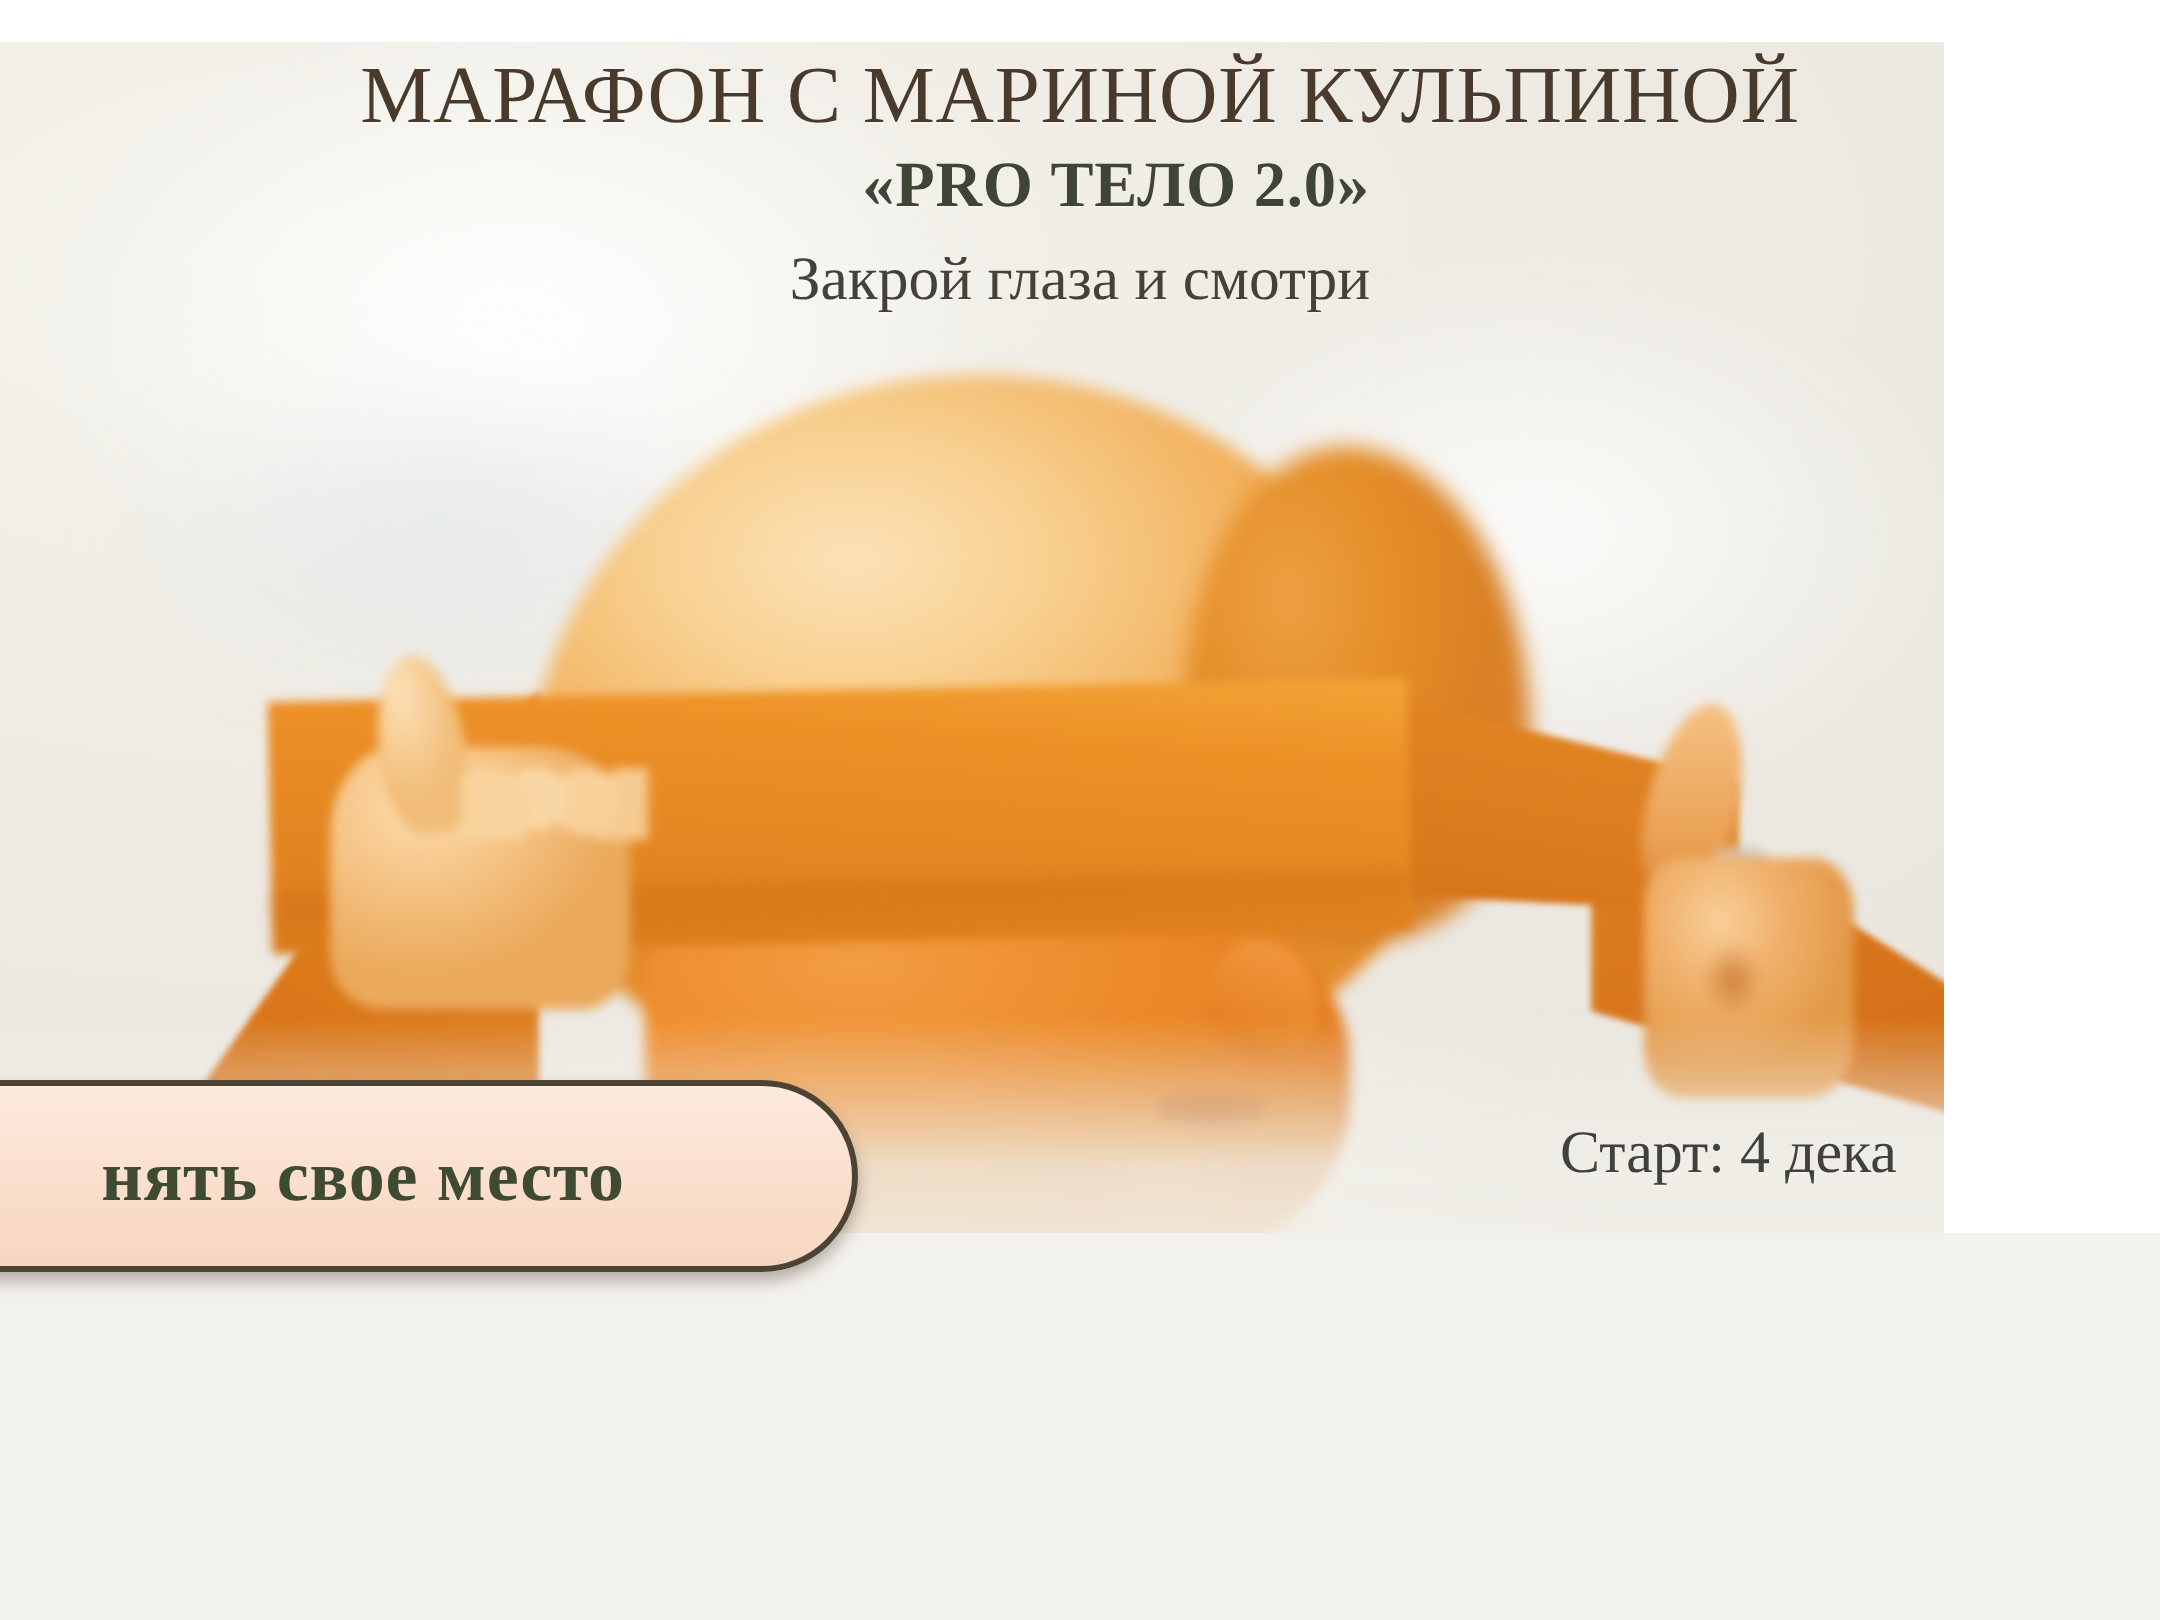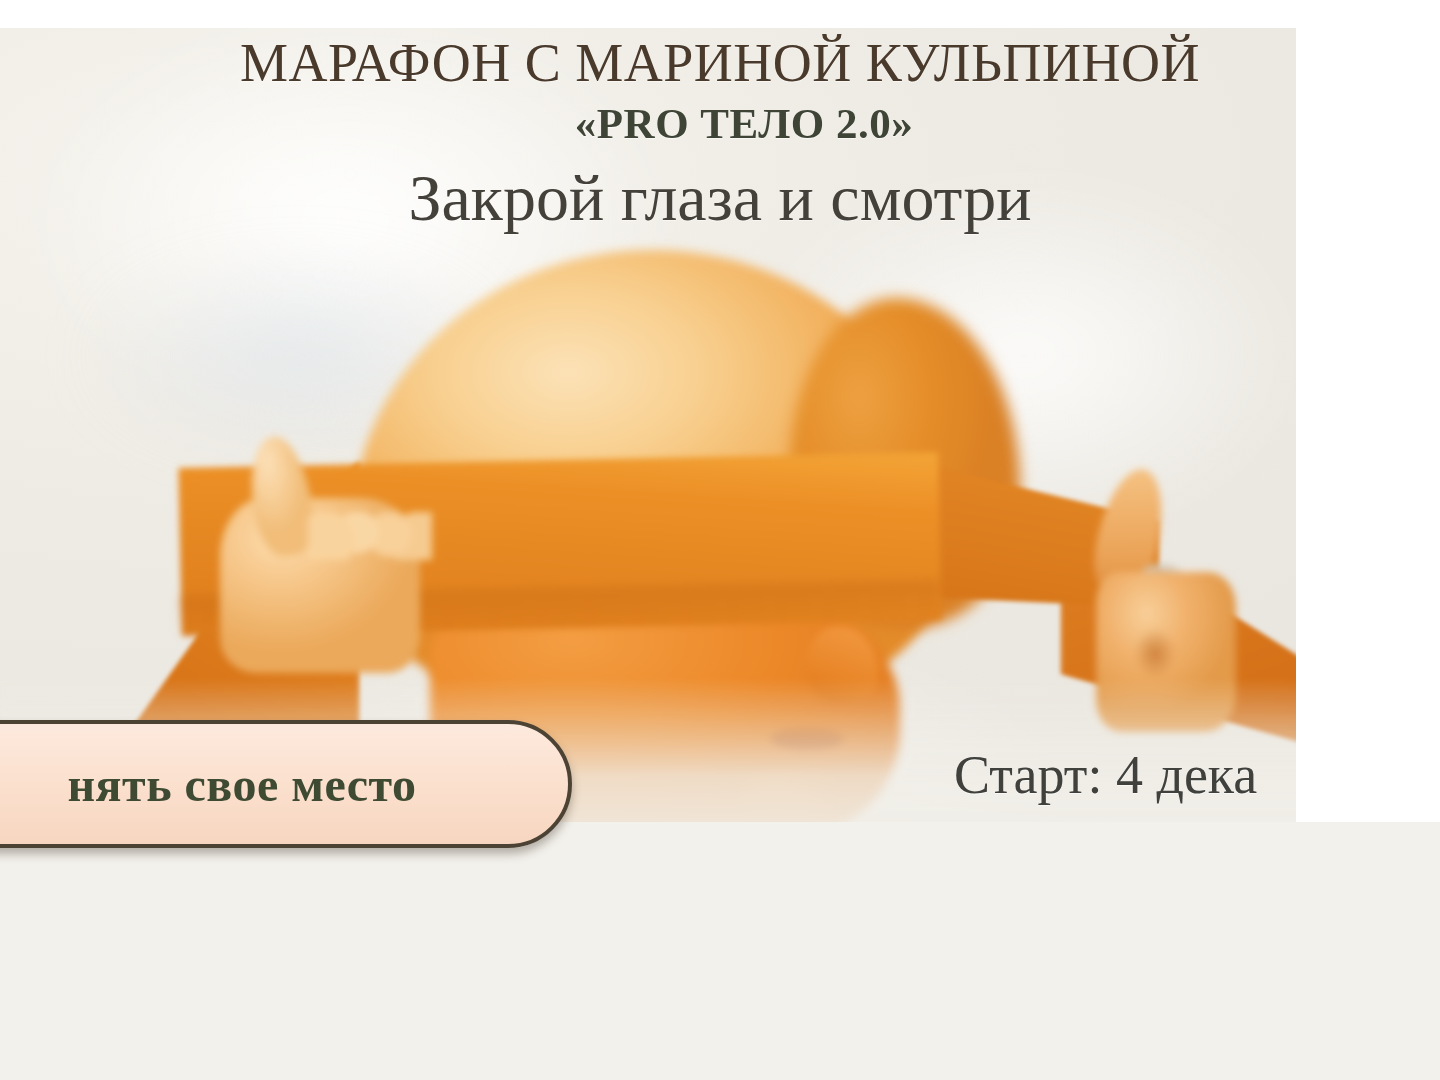--- a/index.html
+++ b/index.html
@@ -324,21 +324,21 @@
     font-size: 43px;
     line-height: 1.0;
     letter-spacing: 0.5px;
     color: #3e4436;
     font-weight: bold;
     margin: 12px 0 0 0;
     text-shadow: 0 1px 0 rgba(255,255,255,.55);
     padding-left: 48px;
   }
   .title-line-3 {
-    font-size: 66px;
+    font-size: 41px;
     line-height: 1.0;
     color: #44403a;
     margin: 20px 0 0 0;
     text-shadow: 0 1px 0 rgba(255,255,255,.5);
     text-align: center;
   }
 
   
   .cta-button {
     position: absolute;
@@ -362,23 +362,23 @@
     font-weight: bold;
     color: #3f4a32;
     letter-spacing: 0.5px;
     white-space: nowrap;
     padding-left: 40px;
   }
 
   
   .start-date {
     position: absolute;
-    left: 954px;
+    left: 1040px;
     top: 716px;
-    font-size: 54px;
+    font-size: 40px;
     color: #40403c;
     white-space: nowrap;
     text-shadow: 0 1px 0 rgba(255,255,255,.6);
     z-index: 7;
   }
 
   
   .page-rest {
     position: absolute;
     left: 0;

